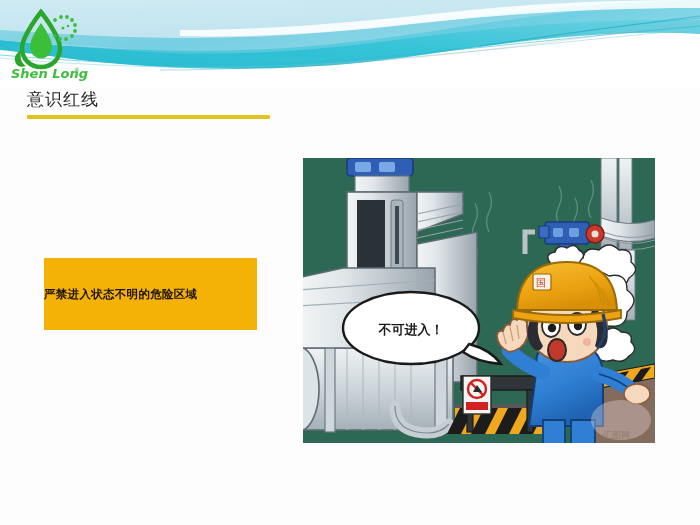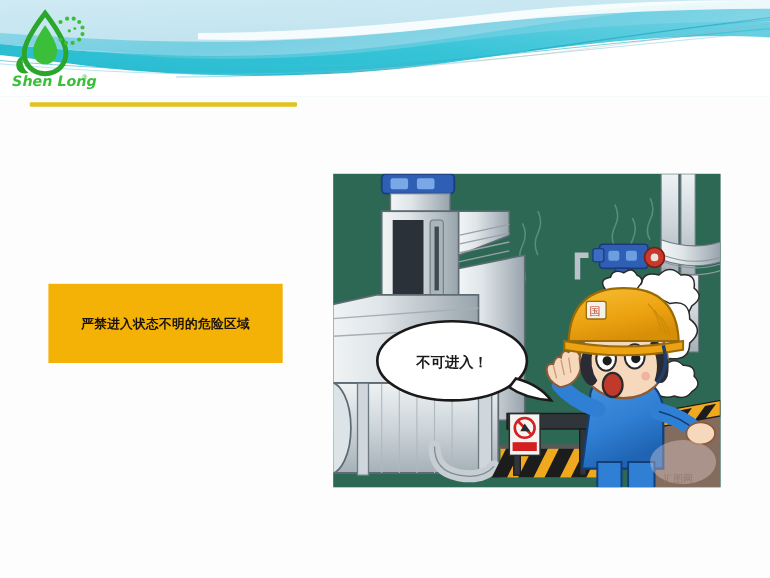--- a/index.html
+++ b/index.html
@@ -70,21 +70,20 @@
   
   .callout {
     position: absolute;
     left: 44px;
     top: 258px;
     width: 213px;
     height: 72px;
     background: #f4b207;
     display: flex;
     align-items: center;
-    justify-content: center;
   }
   .callout-text {
     font-size: 11.5px;
     font-weight: bold;
     color: #1a1208;
     letter-spacing: 0.3px;
     white-space: nowrap;
     font-family: "DejaVu Sans", "Liberation Sans", sans-serif;
   }
 
@@ -180,20 +179,21 @@
         <circle cx="55" cy="22" r="1.5"></circle>
         <circle cx="60" cy="20" r="1.3"></circle>
       </g>
 
       <text x="3" y="72" font-family="DejaVu Sans, Liberation Sans, sans-serif" font-size="13" font-weight="bold" font-style="italic" fill="#3bbf3b">Shen Long</text>
       <text x="66" y="66" font-family="DejaVu Sans, Liberation Sans, sans-serif" font-size="6" fill="#3bbf3b">®</text>
     </svg>
   </div>
 
   <div class="title-block">
+    <div class="title-text">意识红线</div>
     <div class="title-rule"></div>
   </div>
 
   <div class="callout">
     <span class="callout-text">严禁进入状态不明的危险区域</span>
   </div>
 
   <div class="illus">
     <svg width="352" height="285" viewBox="0 0 352 285" xmlns="http://www.w3.org/2000/svg">
       <defs>

